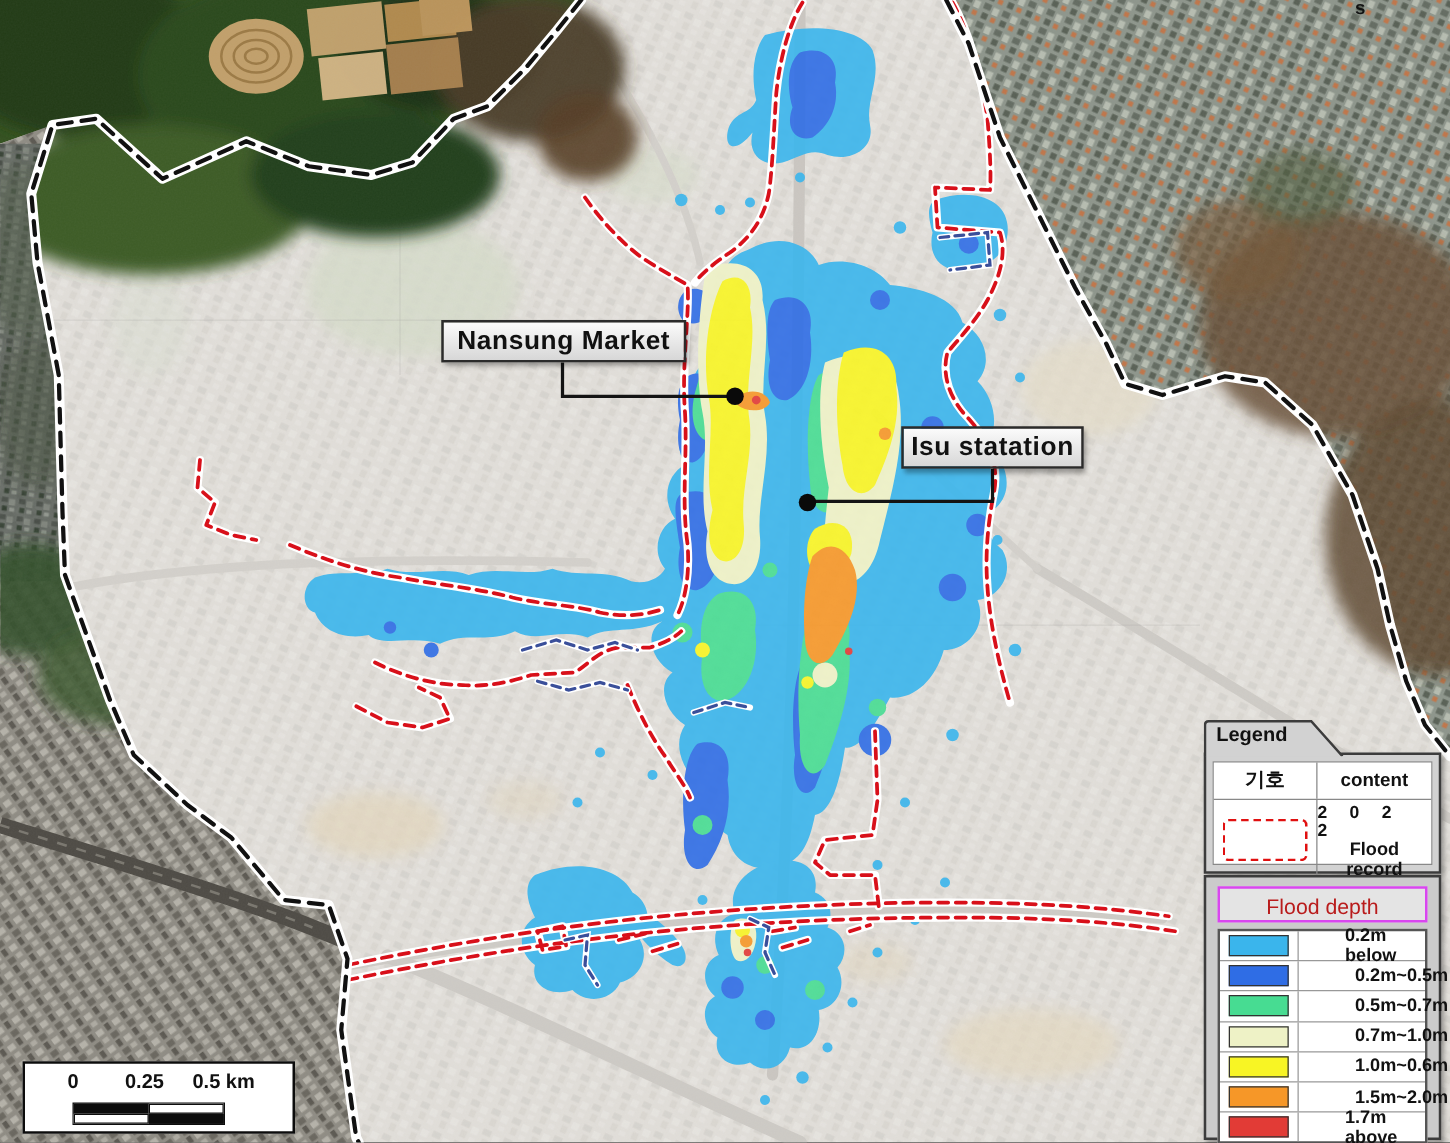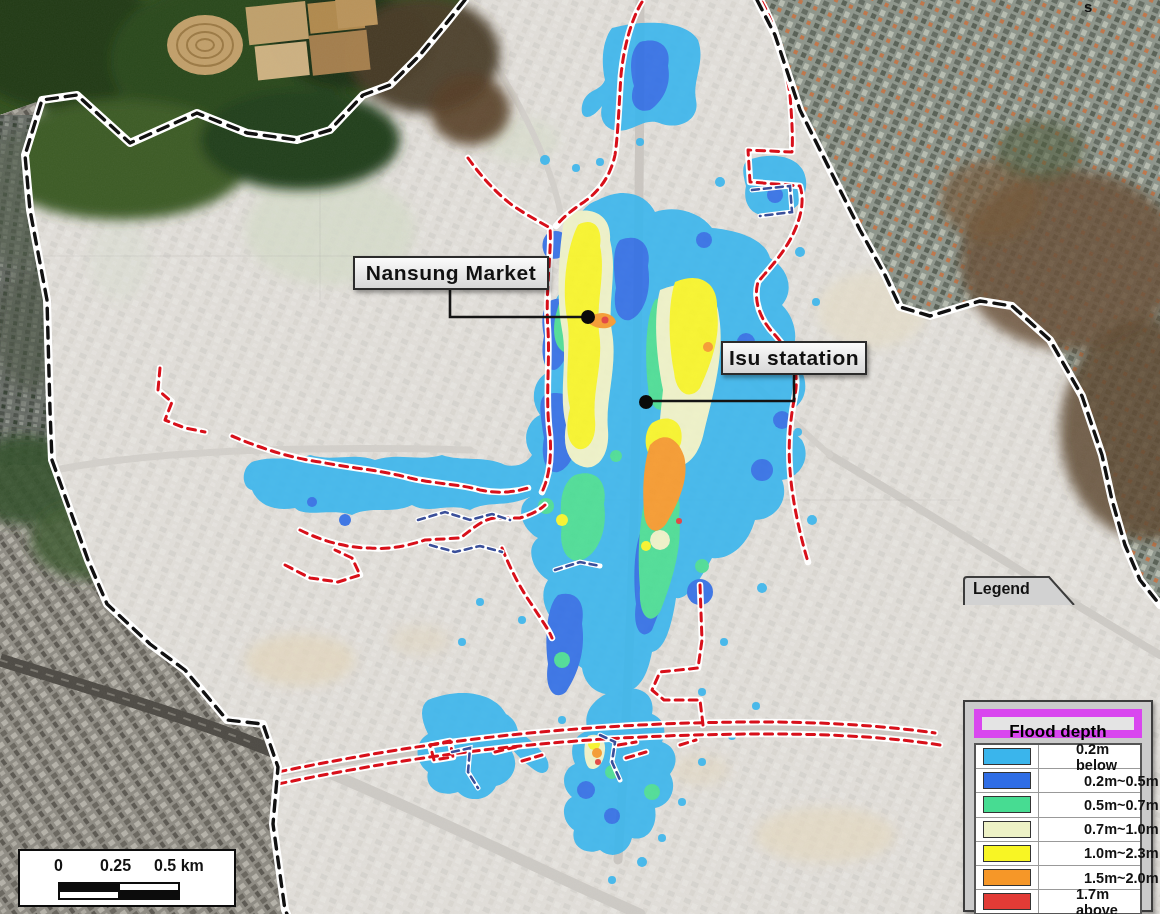--- a/index.html
+++ b/index.html
@@ -33,21 +33,21 @@
   .head .grow{font-weight:700;}
   .red-dash-rect{width:64px;height:30px;border:2px dashed #e01010;border-radius:5px;background:#fff;}
   .flood-record{flex-direction:column;justify-content:flex-start;padding-top:2px;}
   .flood-record .year{font-size:14px;font-weight:700;letter-spacing:7px;color:#111;line-height:15px;}
   .flood-record .rec{font-size:14.5px;font-weight:700;color:#111;text-align:center;line-height:16px;width:60px;}
 
   
   .flood-panel{position:absolute;left:963px;top:700px;width:190px;height:212px;box-sizing:border-box;
                background:#cbcbcb;border:2px solid #3c3c3c;box-shadow:2px 3px 4px rgba(0,0,0,.35);}
   .fp-title{margin:7px 9px 0 9px;height:29px;line-height:29px;text-align:center;background:#e4e4e4;
-            border:8px solid #d946ef;box-sizing:border-box;font-size:17px;font-weight:700;color:#000000;}
+            border:2px solid #d946ef;box-sizing:border-box;font-size:17px;font-weight:400;color:#b91c1c;}
   .fp-rows{margin:5px 9px 0 9px;background:#fff;border:2px solid #555;box-sizing:border-box;}
   .fp-row{display:flex;height:23.2px;border-bottom:1px solid #999;align-items:stretch;gap:37px;}
   .fp-row:last-child{border-bottom:none;}
   .fp-swatch-cell{flex:0 0 62px;display:flex;align-items:center;justify-content:center;border-right:1px solid #999;}
   .fp-swatch{width:46px;height:15px;border:1px solid #333;}
   .fp-label{flex:1;display:flex;align-items:center;font-size:14.5px;font-weight:700;color:#111;padding-left:8px;}
   .fp-label.center{justify-content:center;padding-left:0;}
 
   
   .scalebar{position:absolute;left:18px;top:849px;width:218px;height:58px;box-sizing:border-box;
@@ -387,20 +387,37 @@
 <div class="anno" id="anno-isu">Isu statation</div>
 <div id="stray-s">s</div>
 
 <div class="legend-panel">
   <div class="legend-tab">
     <svg width="112" height="29">
       <path d="M1,29 L1,4 Q1,1 4,1 L86,1 L111,29" fill="#d2d2d2" stroke="#3c3c3c" stroke-width="2"></path>
     </svg>
     <span>Legend</span>
   </div>
+  <div class="legend-body">
+    <div class="lt">
+      <div class="lt-row head">
+        <div class="lt-cell lt-sym">기호</div>
+        <div class="lt-cell grow">content</div>
+      </div>
+      <div class="lt-row">
+        <div class="lt-cell lt-sym">
+          <div class="red-dash-rect" style="border-color: rgb(224, 16, 16);"></div>
+        </div>
+        <div class="lt-cell grow flood-record">
+          <div class="year">2 0 2 2</div>
+          <div class="rec">Flood record</div>
+        </div>
+      </div>
+    </div>
+  </div>
 </div>
 
 <div class="flood-panel">
   <div class="fp-title">Flood depth</div>
   <div class="fp-rows">
         <div class="fp-row">
           <div class="fp-swatch-cell">
             <div class="fp-swatch" style="background: rgb(58, 181, 236);"></div>
           </div>
           <div class="fp-label center">0.2m below</div>
@@ -420,21 +437,21 @@
         <div class="fp-row">
           <div class="fp-swatch-cell">
             <div class="fp-swatch" style="background: rgb(238, 242, 198);"></div>
           </div>
           <div class="fp-label">0.7m~1.0m</div>
         </div>
         <div class="fp-row">
           <div class="fp-swatch-cell">
             <div class="fp-swatch" style="background: rgb(248, 245, 36);"></div>
           </div>
-          <div class="fp-label">1.0m~2.3m</div>
+          <div class="fp-label">1.0m~0.6m</div>
         </div>
         <div class="fp-row">
           <div class="fp-swatch-cell">
             <div class="fp-swatch" style="background: rgb(246, 151, 40);"></div>
           </div>
           <div class="fp-label">1.5m~2.0m</div>
         </div>
         <div class="fp-row">
           <div class="fp-swatch-cell">
             <div class="fp-swatch" style="background: rgb(226, 59, 54);"></div>

